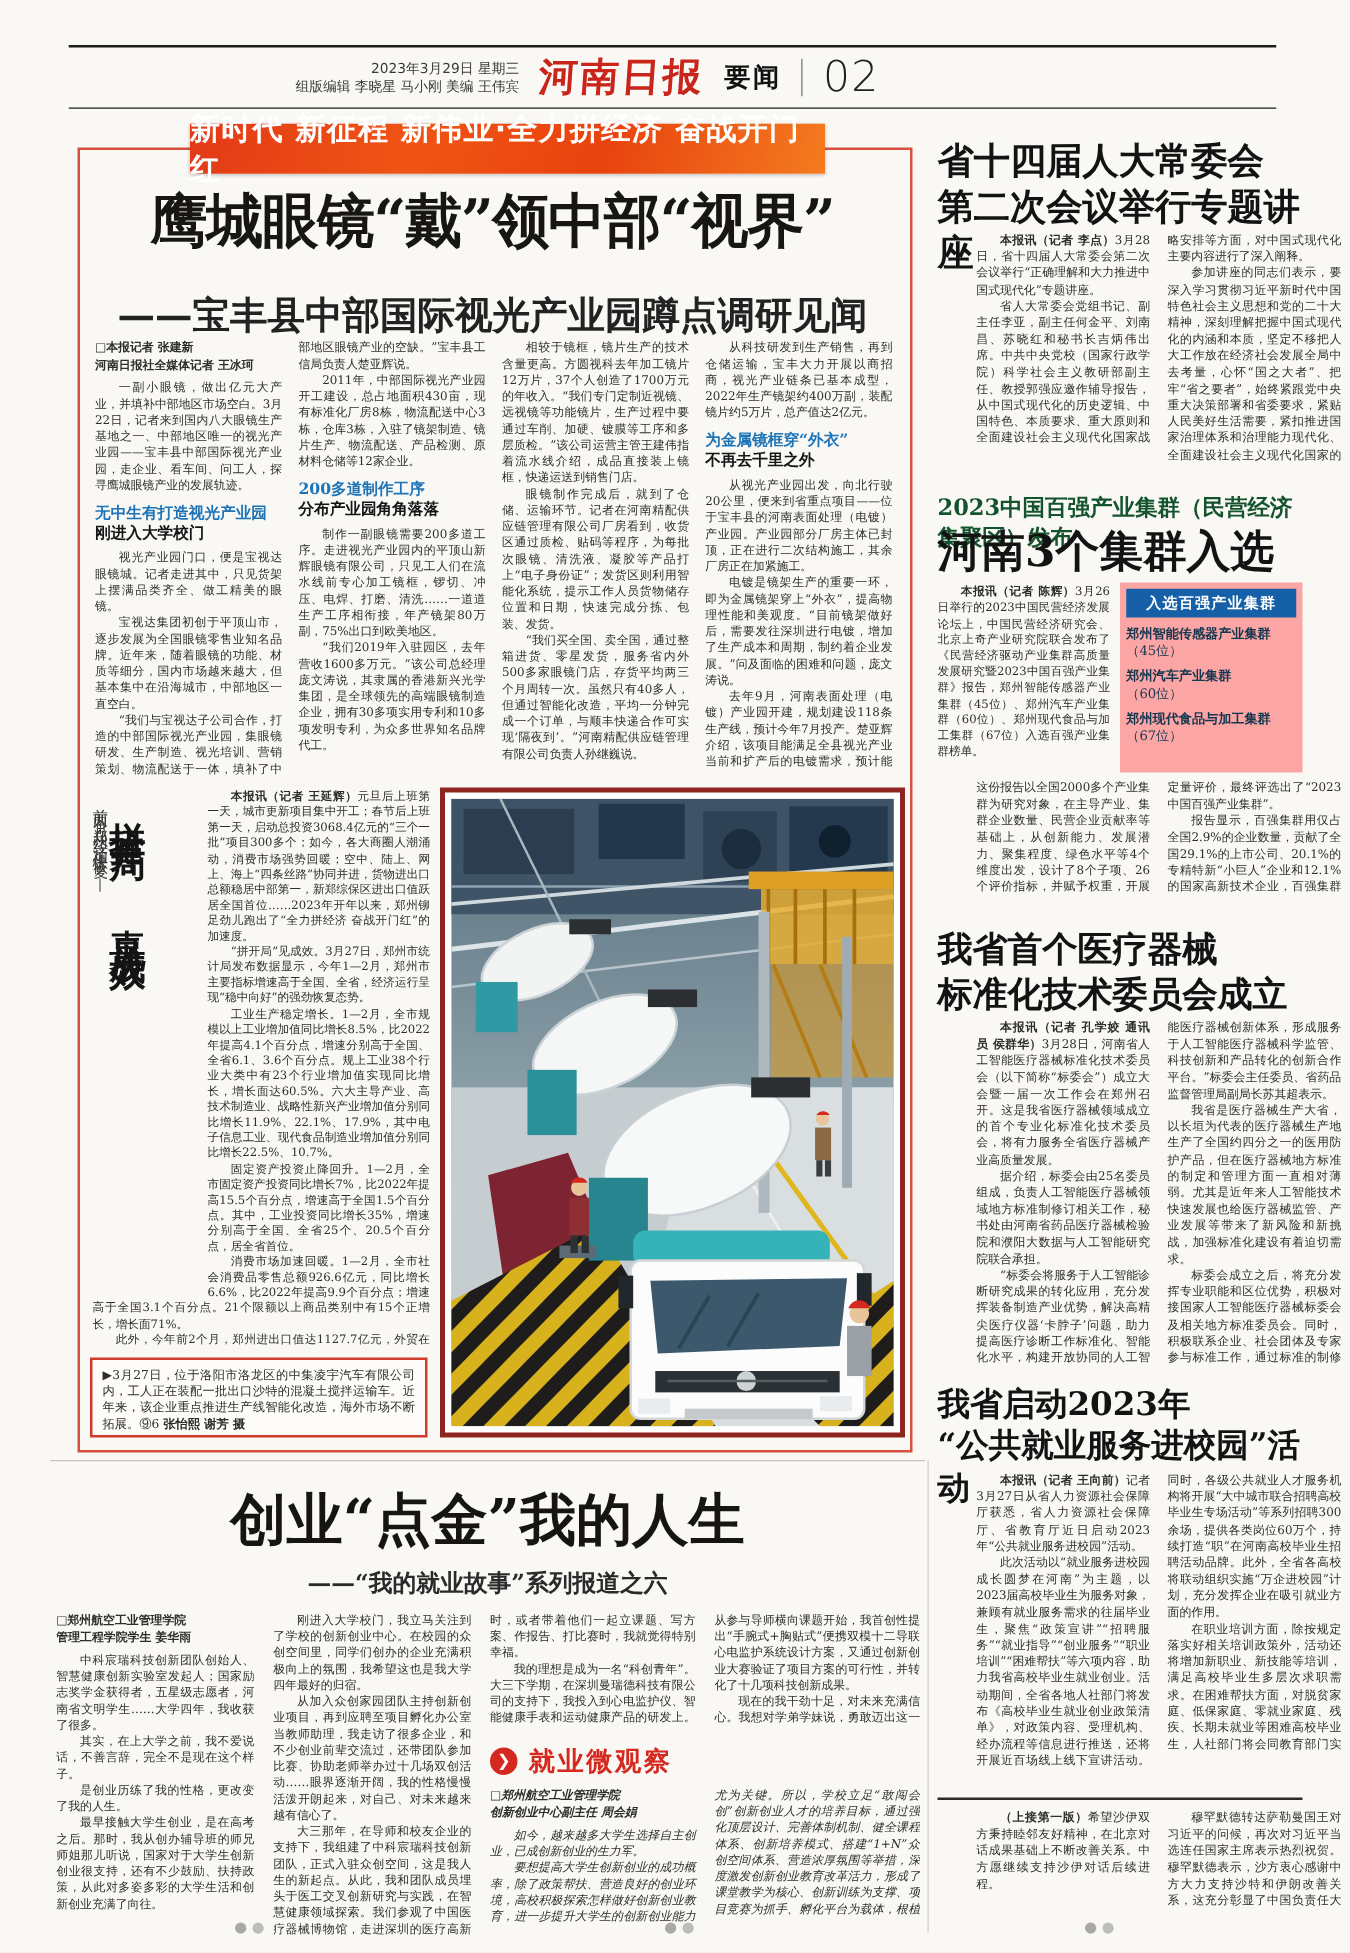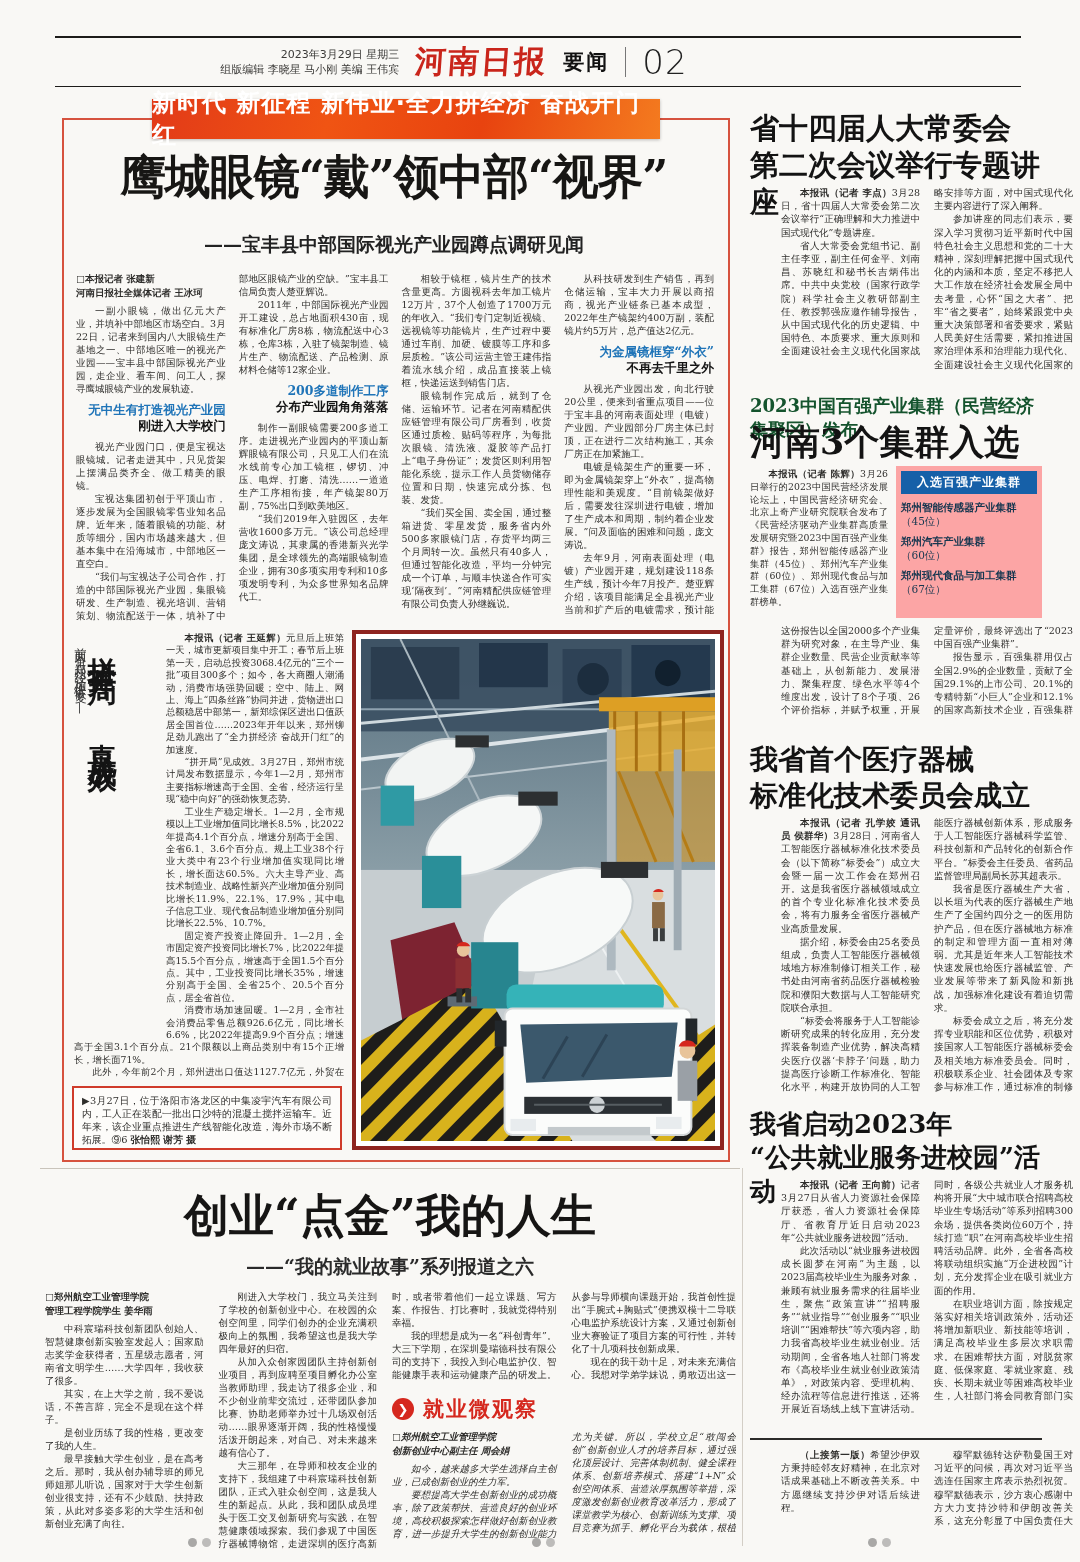--- a/index.html
+++ b/index.html
@@ -1,42 +1,42 @@
 <!DOCTYPE html>
 <html><head>
 <meta charset="utf-8">
 <style>
   html,body{margin:0;padding:0;background:#e8e6e1;}
   #paper{position:relative;width:1080px;height:1562px;background:#f9f8f5;overflow:hidden;
          font-family:"DejaVu Serif","Liberation Serif",serif;color:#2e2d2b;}
   .abs{position:absolute;}
   
   .rule{background:#1d1c1a;}
-  #hdr{left:0;top:40px;width:908px;height:44px;display:flex;align-items:center;justify-content:center;gap:16px;}
+  #hdr{left:16px;top:40px;width:908px;height:44px;display:flex;align-items:center;justify-content:center;gap:16px;}
   .hdr-meta{text-align:right;font-size:11px;line-height:15px;color:#3b3a38;font-family:"DejaVu Sans","Liberation Sans",sans-serif;}
   .masthead{color:#c9251b;font-size:31px;font-weight:900;letter-spacing:2px;transform:skewX(-4deg);font-family:"DejaVu Serif",serif;}
   .sec{font-size:21px;font-weight:bold;color:#111;letter-spacing:2px;}
   .sec-bar{width:1px;height:30px;background:#777;}
   .pageno{font-size:34px;color:#222;font-family:"DejaVu Sans","Liberation Sans",sans-serif;font-weight:300;letter-spacing:1px;}
   
   #main-frame{left:62px;top:118px;width:664px;height:1040px;border:2px solid #d6523e;background:transparent;}
   #banner{left:152px;top:99px;width:508px;height:40px;display:flex;align-items:center;justify-content:center;
           background:linear-gradient(105deg,#e23a18 0%,#f05413 35%,#e8430f 65%,#f47b1f 100%);
           color:#fff;font-weight:bold;font-size:24px;letter-spacing:1px;z-index:5;
           font-family:"DejaVu Sans","Liberation Sans",sans-serif;box-shadow:0 1px 3px rgba(0,0,0,.25);}
   #headline{left:70px;top:146px;width:648px;text-align:center;font-size:47px;font-weight:900;color:#171614;
             white-space:nowrap;transform:scaleX(.97);letter-spacing:-1px;}
-  #subhead-line{left:70px;top:232px;width:648px;text-align:center;font-size:19px;font-weight:bold;color:#222;}
+  #subhead-line{left:70px;top:232px;width:648px;text-align:center;font-size:30px;font-weight:bold;color:#222;}
   
   #main-body{left:76px;top:272px;width:638px;height:352px;column-count:4;column-gap:13px;
              font-size:9.5px;line-height:13px;overflow:hidden;text-align:justify;}
   .p{margin:0;text-indent:2em;}
   .p.cont{text-indent:0;}
   .byline{font-weight:bold;margin:0 0 5px 0;text-indent:0;line-height:14px;}
-  .subhead{margin:7px 0 6px 0;text-align:right;font-weight:900;text-indent:0;break-inside:avoid;}
+  .subhead{margin:7px 0 6px 0;text-align:left;font-weight:900;text-indent:0;break-inside:avoid;}
   .sh1{color:#1f74b8;font-size:12.5px;line-height:16px;}
   .sh2{color:#151515;font-size:12.5px;line-height:16px;}
   
   #zz{left:74px;top:632px;width:270px;height:446px;font-size:9.3px;line-height:12.4px;text-align:justify;overflow:hidden;}
   #zz-float{float:left;width:92px;height:400px;position:relative;}
   #zz-kicker{position:absolute;left:0;top:6px;writing-mode:vertical-lr;font-size:12px;letter-spacing:4px;color:#333;height:380px;}
   #zz-title{position:absolute;left:22px;top:2px;writing-mode:vertical-lr;font-weight:900;font-size:29px;color:#141414;letter-spacing:7px;}
   #zz-title .t2{position:relative;top:58px;}
   
   #photo-box{left:352px;top:630px;width:372px;height:520px;border:4px solid #8e2420;background:#fff;padding:5px;box-sizing:border-box;}

